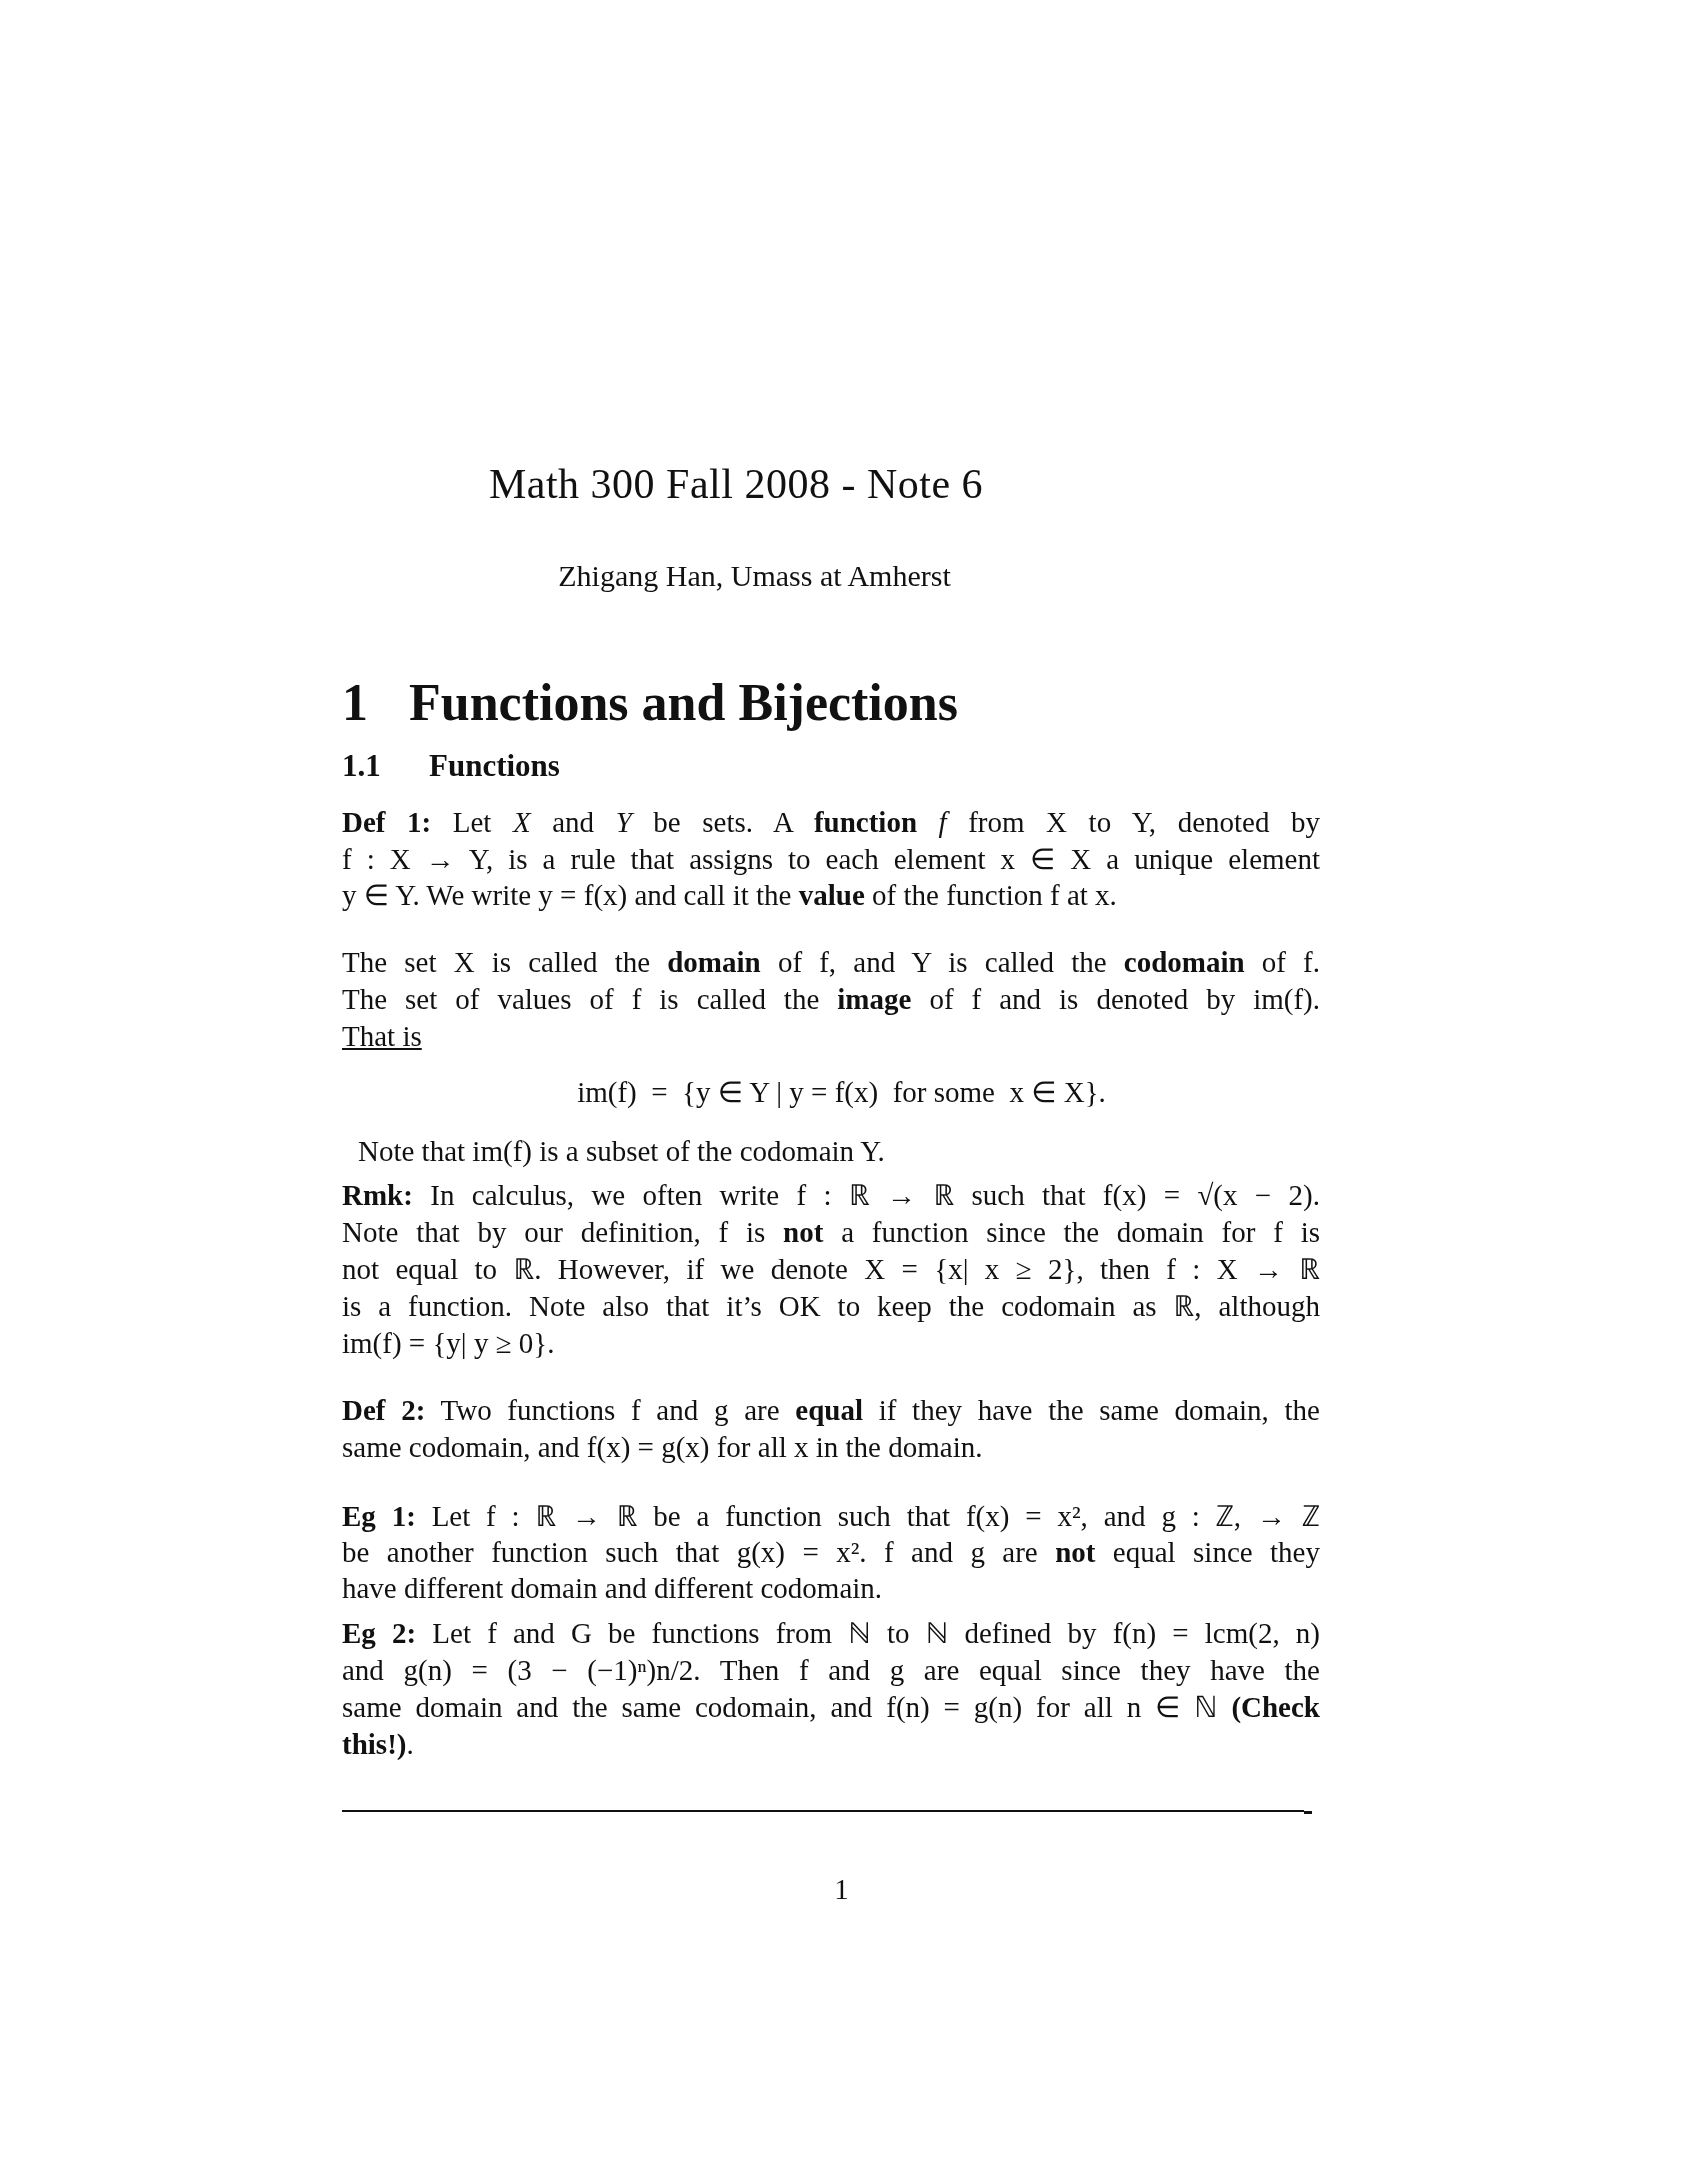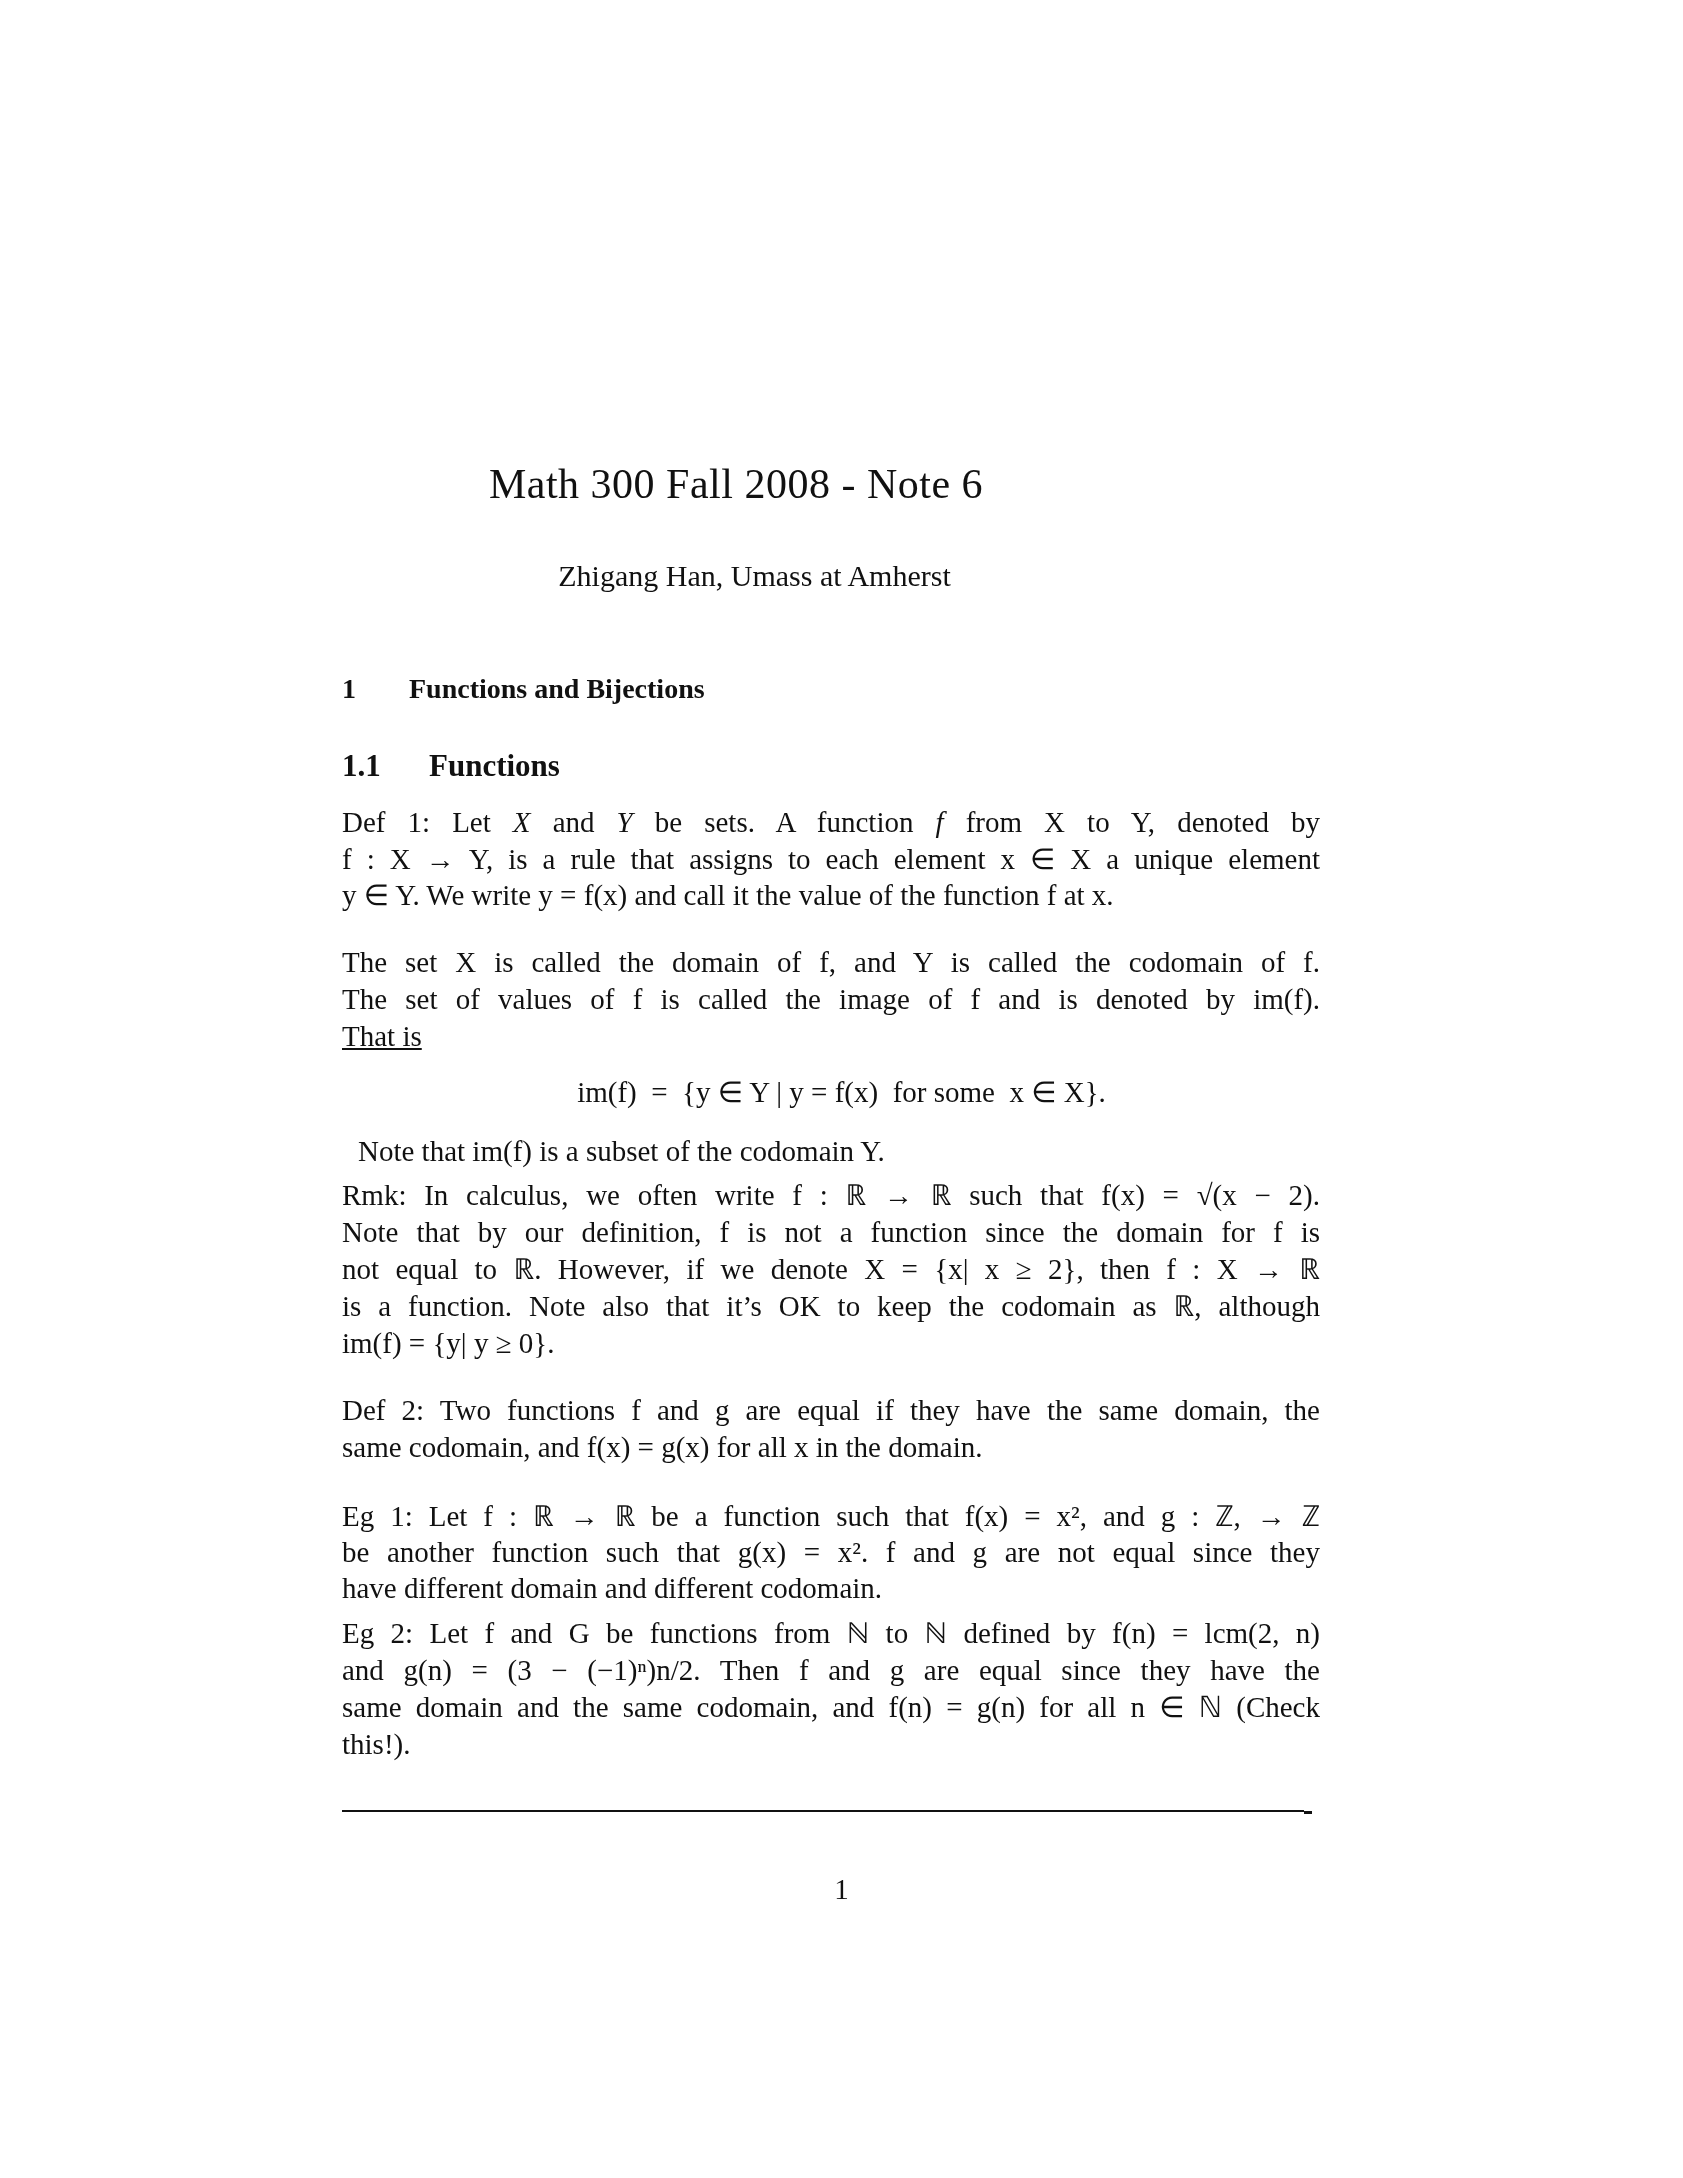--- a/index.html
+++ b/index.html
@@ -2,28 +2,28 @@
 <html><head>
 <meta charset="utf-8">
 <style>
   html, body { margin:0; padding:0; background:#ffffff; }
   body { width:1683px; height:2178px; position:relative; overflow:hidden;
          font-family:"DejaVu Serif","Liberation Serif",serif; color:#111; }
   .page { position:absolute; left:0; top:0; width:1683px; height:2178px; background:#fff; }
   .abs { position:absolute; white-space:nowrap; }
   .title { left:0; width:1472px; text-align:center; top:460px; font-size:42px; font-family:"Liberation Serif",serif; letter-spacing:0.5px; }
   .author { left:0; width:1509px; text-align:center; top:559px; font-size:30px; font-family:"Liberation Serif",serif; }
-  .sec { left:342px; top:673px; font-size:28px; font-weight:bold; font-family:"Liberation Serif",serif; }
+  .sec { left:342px; top:673px; font-size:52px; font-weight:bold; font-family:"Liberation Serif",serif; }
   .sec .num { display:inline-block; width:67px; }
   .subsec { left:342px; top:748px; font-size:31px; font-weight:bold; font-family:"Liberation Serif",serif; }
   .subsec .num { display:inline-block; width:87px; }
   .line { left:342px; width:978px; font-size:29px; font-family:"Liberation Serif",serif;
           text-align:justify; text-align-last:justify; line-height:37px; }
   .line.last { text-align-last:left; }
-  .b { font-weight:normal;margin-top:12px; }
+  .b { font-weight:bold;margin-top:12px; }
   .m { font-style:italic; }
   .eq { left:0; width:1683px; text-align:center; font-size:29px; font-family:"Liberation Serif",serif; }
   .rule { left:342px; top:1810px; width:962px; height:2px; background:#111; }
   .rule-tick { left:1304px; top:1811px; width:8px; height:3px; background:#111; }
   .pagenum { left:0; width:1683px; text-align:center; top:1873px; font-size:29px; font-family:"Liberation Serif",serif; }
 </style>
 </head>
 <body>
 
 <div class="page">

